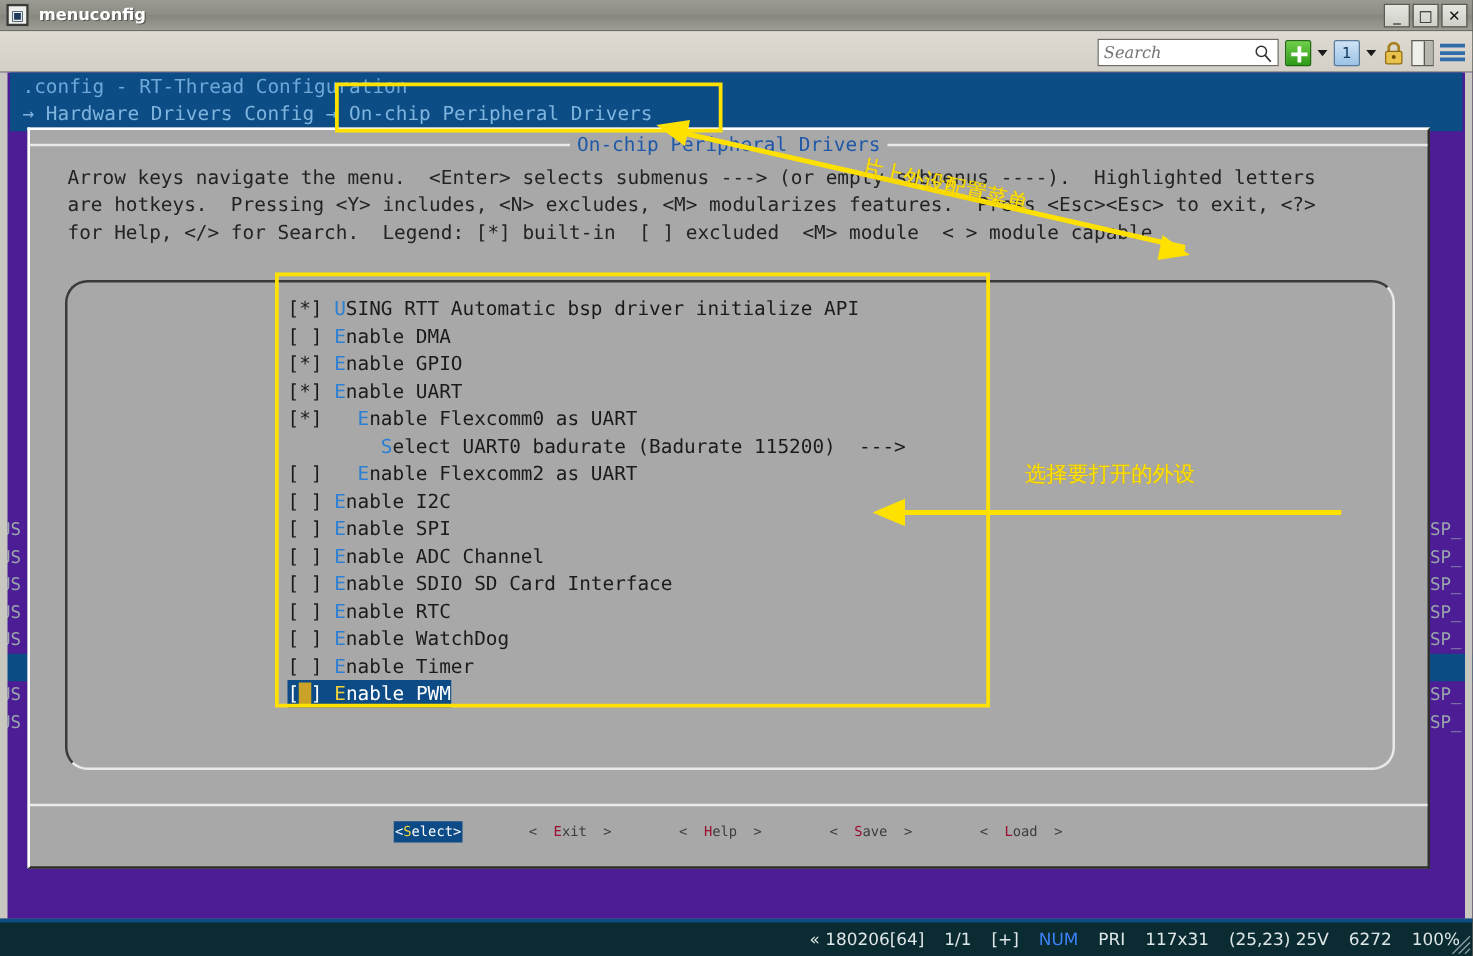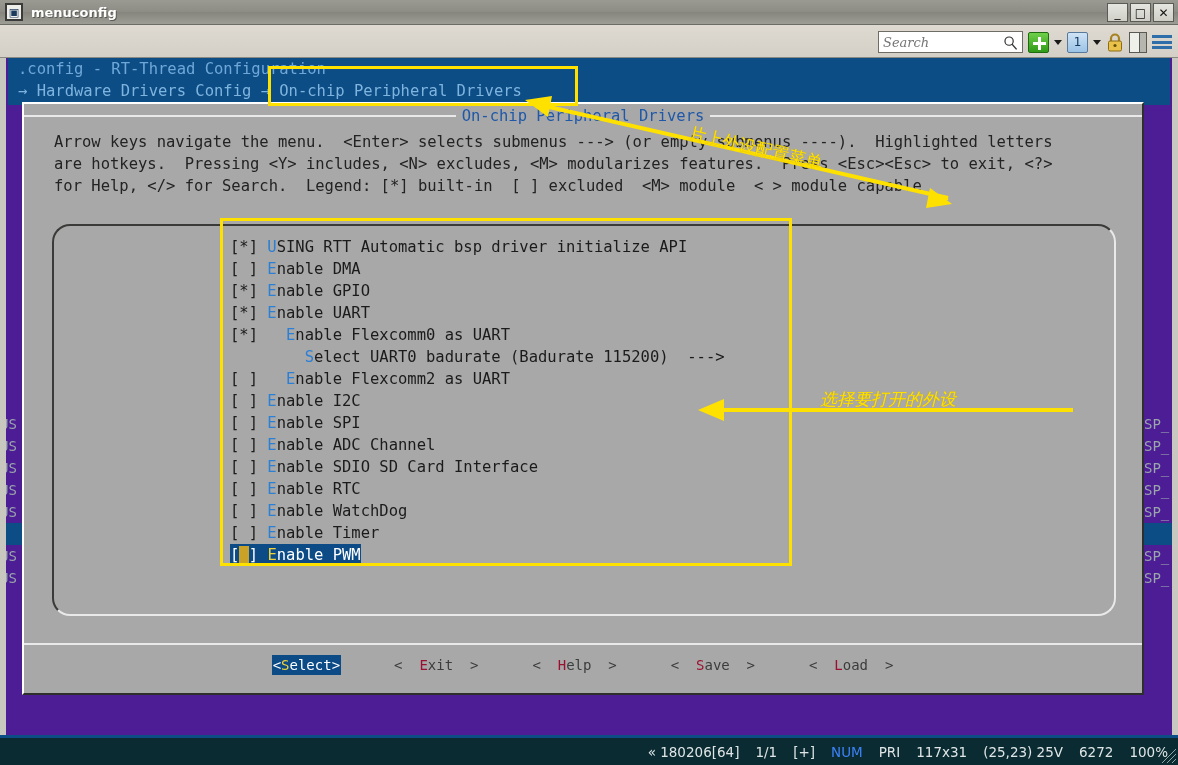--- a/index.html
+++ b/index.html
@@ -187,21 +187,21 @@
   .mrow.sel {
     background: #0c4b86; color: #ffffff; display: inline-block;
     padding-right: 0;
   }
   .mrow.sel .hot { color: #f2d23a; }
   .cursorblk { background: #c9a227; color: #0c4b86; }
 
   .buttons {
     position: absolute; left: 0; right: 0; bottom: 12px; height: 32px;
     display: flex; justify-content: center; align-items: center; gap: 52px;
-    font-family: "DejaVu Sans Mono", monospace; font-size: 14px; margin-top: 46px;
+    font-family: "DejaVu Sans Mono", monospace; font-size: 11px; margin-top: 46px;
   }
   .btn { color: #3c3c3c; white-space: pre; padding: 2px 1px; }
   .btn .hk { color: #9b1030; }
   .btn.active { background: #0c4b86; color: #ffffff; }
   .btn.active .hk { color: #f2d23a; }
   .dlg-sep {
     position: absolute; left: 0; right: 0; bottom: 48px; height: 2px;
     background: #e9e9e9;
   }
 
@@ -326,21 +326,21 @@
     <line x1="948" y1="198" x2="536" y2="104" stroke="#ffe100" stroke-width="4"></line>
     <polygon points="525,100 552,96 548,117" fill="#ffe100"></polygon>
     <line x1="940" y1="199" x2="948" y2="198" stroke="#ffe100" stroke-width="4"></line>
     <polygon points="930,188 952,204 926,208" fill="#ffe100"></polygon>
     <line x1="1073" y1="410" x2="714" y2="410" stroke="#ffe100" stroke-width="4"></line>
     <polygon points="698,410 724,399 724,421" fill="#ffe100"></polygon>
     <line x1="795" y1="380" x2="795" y2="430" stroke="#ffe100" stroke-width="0"></line>
   </svg>
 
   <div class="cn-text" style="left:692px; top:122px; transform: rotate(12.8deg); transform-origin: left top;">片上外设配置菜单</div>
-  <div class="cn-text" style="left:820px; top:388px;font-style:italic;">选择要打开的外设</div>
+  <div class="cn-text" style="left:820px; top:368px;">选择要打开的外设</div>
 
   <div class="statusbar">
     <span class="sb-right" id="sbright">
         <span>« 180206[64]</span>
         <span>1/1</span>
         <span>[+]</span>
         <span class="sb-dim">NUM</span>
         <span>PRI</span>
         <span>117x31</span>
         <span>(25,23) 25V</span>

